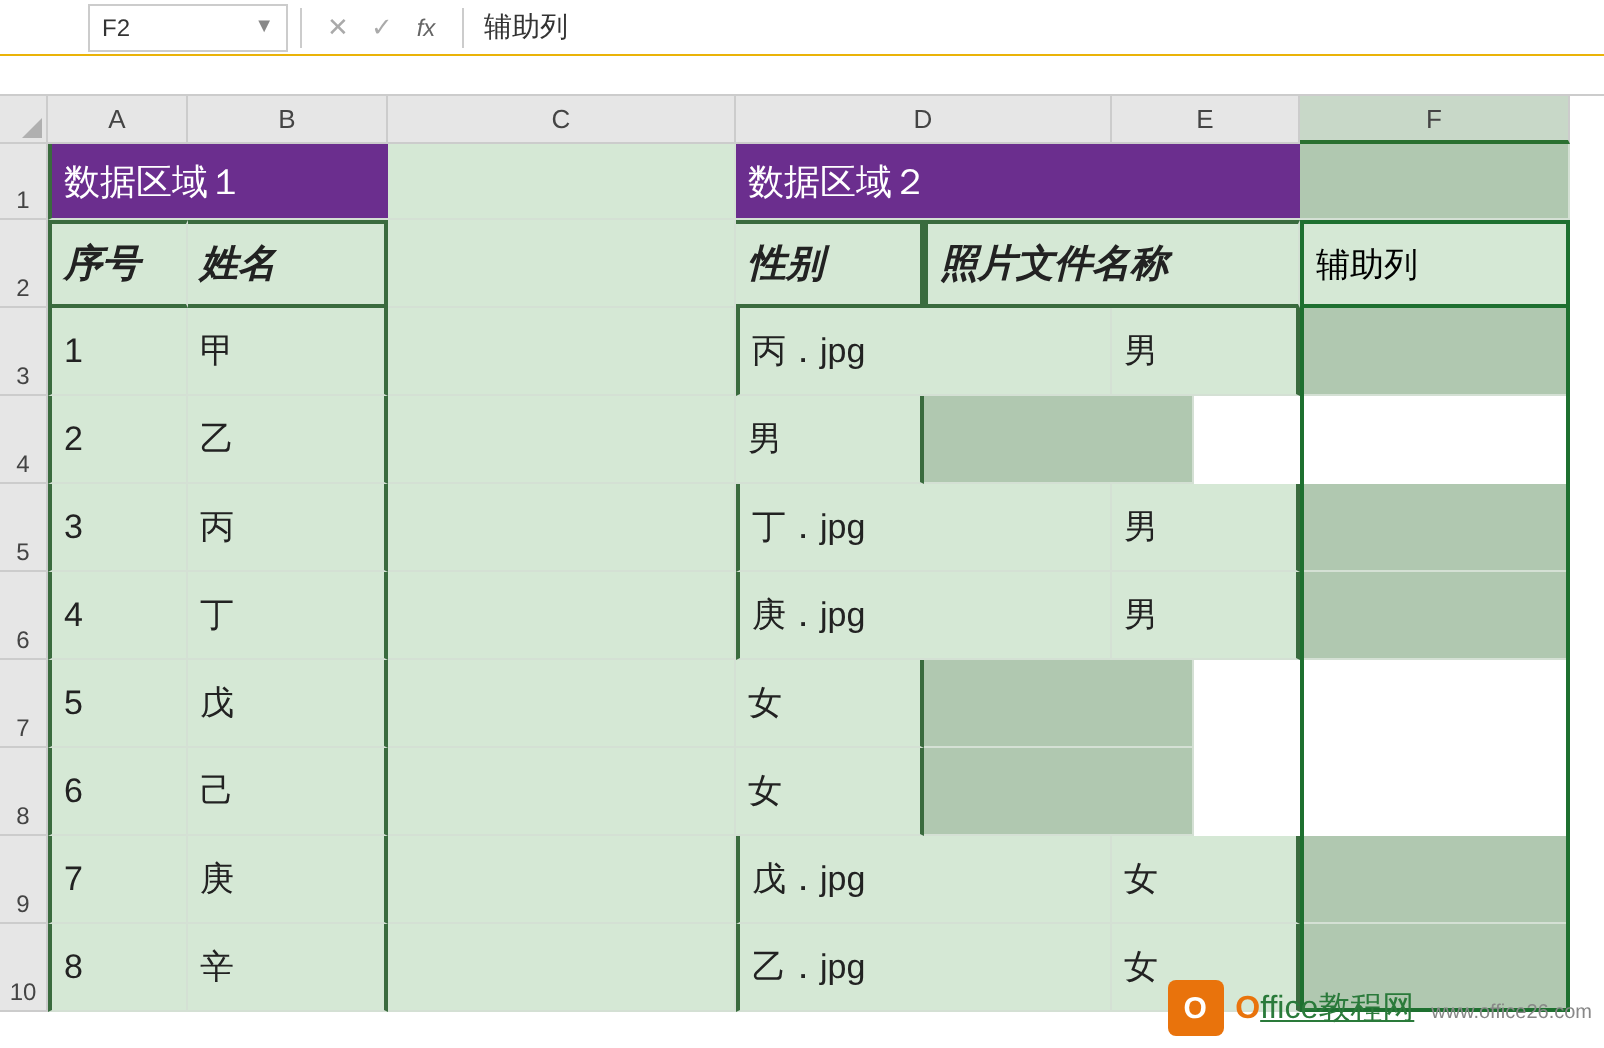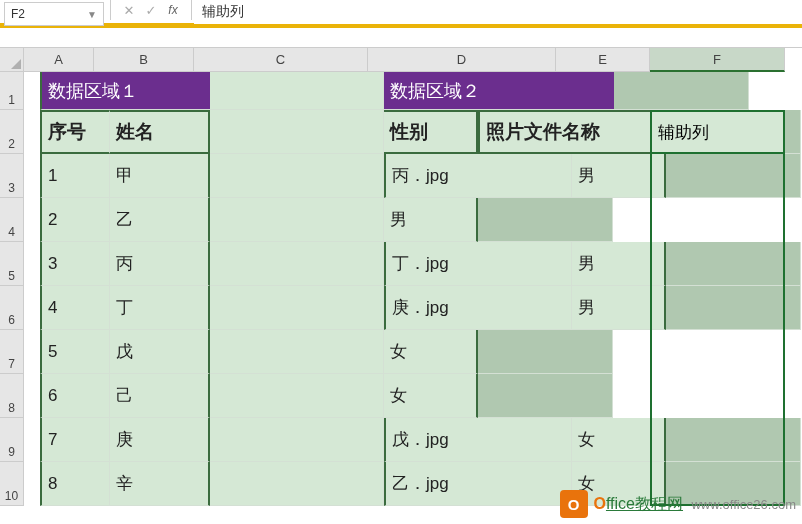--- a/index.html
+++ b/index.html
@@ -1,18 +1,18 @@
 <!DOCTYPE html>
 <html><head>
   <meta charset="utf-8">
   <style>
     * { box-sizing: border-box; margin: 0; padding: 0; }
     body { font-family: "Microsoft YaHei", Arial, sans-serif; background: #fff; width: 802px; height: 524px; overflow: hidden; position: relative; }
     
-    .formula-bar { display: flex; align-items: flex-start; height: 28px; border-bottom: 5px solid #eab308; background: #fff; }
+    .formula-bar { display: flex; align-items: center; height: 28px; border-bottom: 1px solid #eab308; background: #fff; padding-left: 40px; }
     .name-box { width: 100px; height: 24px; border: 1px solid #ccc; margin: 2px 4px; display: flex; align-items: center; padding: 0 6px; font-size: 12px; color: #333; background: #fff; }
     .nb-dropdown { margin-left: auto; color: #888; font-size: 10px; }
     .fb-btns { display: flex; align-items: center; gap: 2px; padding: 0 6px; }
     .fb-btn { width: 20px; height: 20px; display: flex; align-items: center; justify-content: center; color: #aaa; font-size: 13px; }
     .fb-fx { font-style: italic; color: #666; font-size: 12px; }
     .fb-input { flex: 1; height: 24px; border: none; padding: 0 8px; font-size: 14px; color: #333; outline: none; }
     .fb-sep { width: 1px; height: 20px; background: #ccc; margin: 0 2px; }
     
     .spacer { height: 20px; border-bottom: 1px solid #ccc; }
     
@@ -22,42 +22,42 @@
     .corner::after { content: ""; position: absolute; right: 2px; bottom: 2px; width: 0; height: 0; border-left: 10px solid transparent; border-bottom: 10px solid #b0b0b0; }
     .rh { width: 24px; background: #e6e6e6; border-right: 1px solid #ccc; border-bottom: 1px solid #ccc; display: flex; align-items: flex-end; justify-content: center; font-size: 12px; color: #444; padding-bottom: 2px; }
     .rh1 { height: 38px; } .rh2 { height: 44px; } .rhd { height: 44px; }
     
     .sheet { position: relative; flex: 1; }
     .col-headers { display: flex; height: 24px; }
     .ch { background: #e6e6e6; border-right: 1px solid #ccc; border-bottom: 1px solid #ccc; display: flex; align-items: center; justify-content: center; font-size: 13px; color: #444; }
     .ch.sel { background: #c8d8c8; border-bottom: 2px solid #2a7030; }
     .cA { width: 70px; } .cB { width: 100px; } .cC { width: 174px; } .cD { width: 188px; } .cE { width: 94px; } .cF { width: 135px; }
     
-    .row { display: flex; margin-left: 16px; }
+    .row { display: flex; }
     .cell { border-right: 1px solid #d4e0d4; border-bottom: 1px solid #d4e0d4; padding: 4px 6px; font-size: 17px; color: #222; background: #d5e8d5; display: flex; align-items: center; position: relative; }
-    .r1 { height: 38px; } .r2 { height: 44px; } .rd { height: 44px; }
+    .r1 { height: 38px; } .r2 { height: 44px; font-style: italic; } .rd { height: 44px; }
     
     .region-head { background: #6b2e8e !important; color: #fff; font-size: 18px; border-right: none !important; }
     .region-head.first { border-left: 2px solid #3a6b3e; }
     .header-cell { background: #d5e8d5; font-weight: bold; font-size: 19px; border-top: 2px solid #3a6b3e; border-bottom: 2px solid #3a6b3e !important; }
     .header-cell.bl { border-left: 2px solid #3a6b3e; }
     .header-cell.br { border-right: 2px solid #3a6b3e !important; }
     .data-cell.bl { border-left: 2px solid #3a6b3e; }
     .data-cell.br { border-right: 2px solid #3a6b3e !important; }
     
     .col-f-sel { background: #b0c8b0 !important; }
     .selection-border { position: absolute; border: 2px solid #1e7030; pointer-events: none; }
     .active-cell { position: absolute; border: 2px solid #1e7030; background: #d5e8d5; pointer-events: none; }
     
     .watermark { position: absolute; right: 6px; bottom: 6px; display: flex; align-items: center; gap: 6px; }
     .wm-logo { width: 28px; height: 28px; background: #e9730c; border-radius: 4px; display: flex; align-items: center; justify-content: center; color: #fff; font-weight: bold; font-size: 15px; }
     .wm-text { font-size: 16px; }
     .wm-o { color: #e9730c; font-weight: bold; }
     .wm-rest { color: #2a7a3a; text-decoration: underline; }
-    .wm-url { color: #888; font-size: 13px; margin-left: 4px; }
+    .wm-url { color: #888; font-size: 10px; margin-left: 4px; }
   </style>
 </head>
 <body>
 
 <div class="formula-bar">
   <div class="name-box">
     <span>F2</span>
     <span class="nb-dropdown">▼</span>
   </div>
   <div class="fb-sep"></div>
@@ -92,21 +92,21 @@
       <div class="ch cB">B</div>
       <div class="ch cC">C</div>
       <div class="ch cD">D</div>
       <div class="ch cE">E</div>
       <div class="ch cF sel">F</div>
     </div>
 
     <div class="row r1">
       <div class="cell cA region-head first" style="width:170px">数据区域１</div>
       <div class="cell cC"></div>
-      <div class="cell region-head" style="width:230px">数据区域２</div>
+      <div class="cell region-head" style="width:282px">数据区域２</div>
       <div class="cell cF col-f-sel"></div>
     </div>
 
     <div class="row r2">
       <div class="cell cA header-cell bl">序号</div>
       <div class="cell cB header-cell br">姓名</div>
       <div class="cell cC"></div>
       <div class="cell cE header-cell br">性别</div>
       <div class="cell cD header-cell bl">照片文件名称</div>
       <div class="cell cF col-f-sel">辅助列</div>

